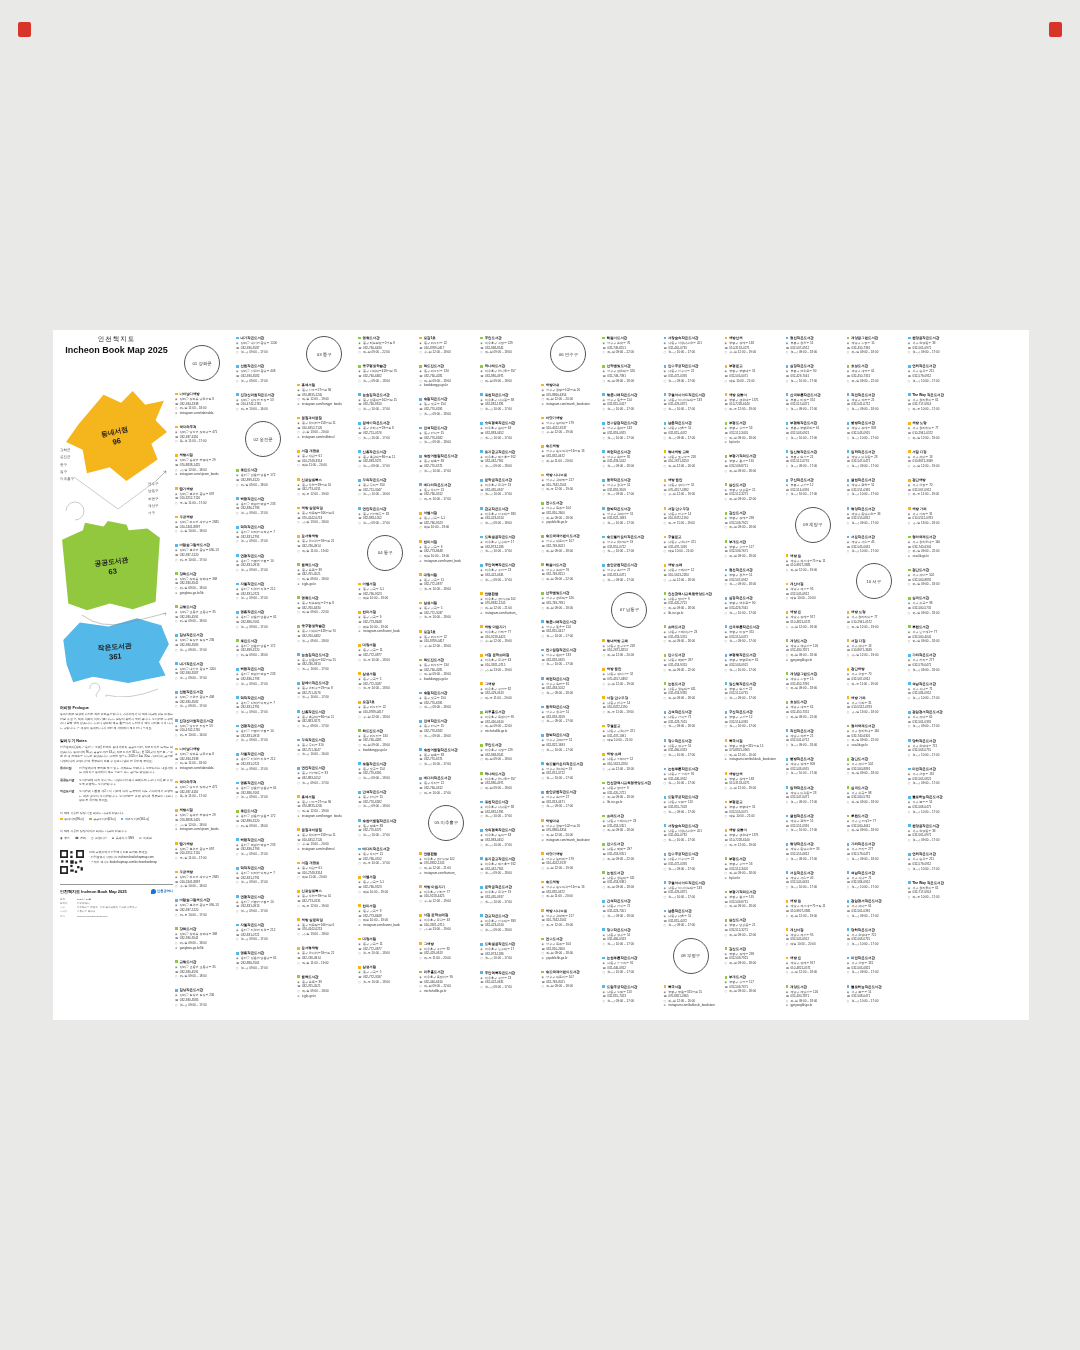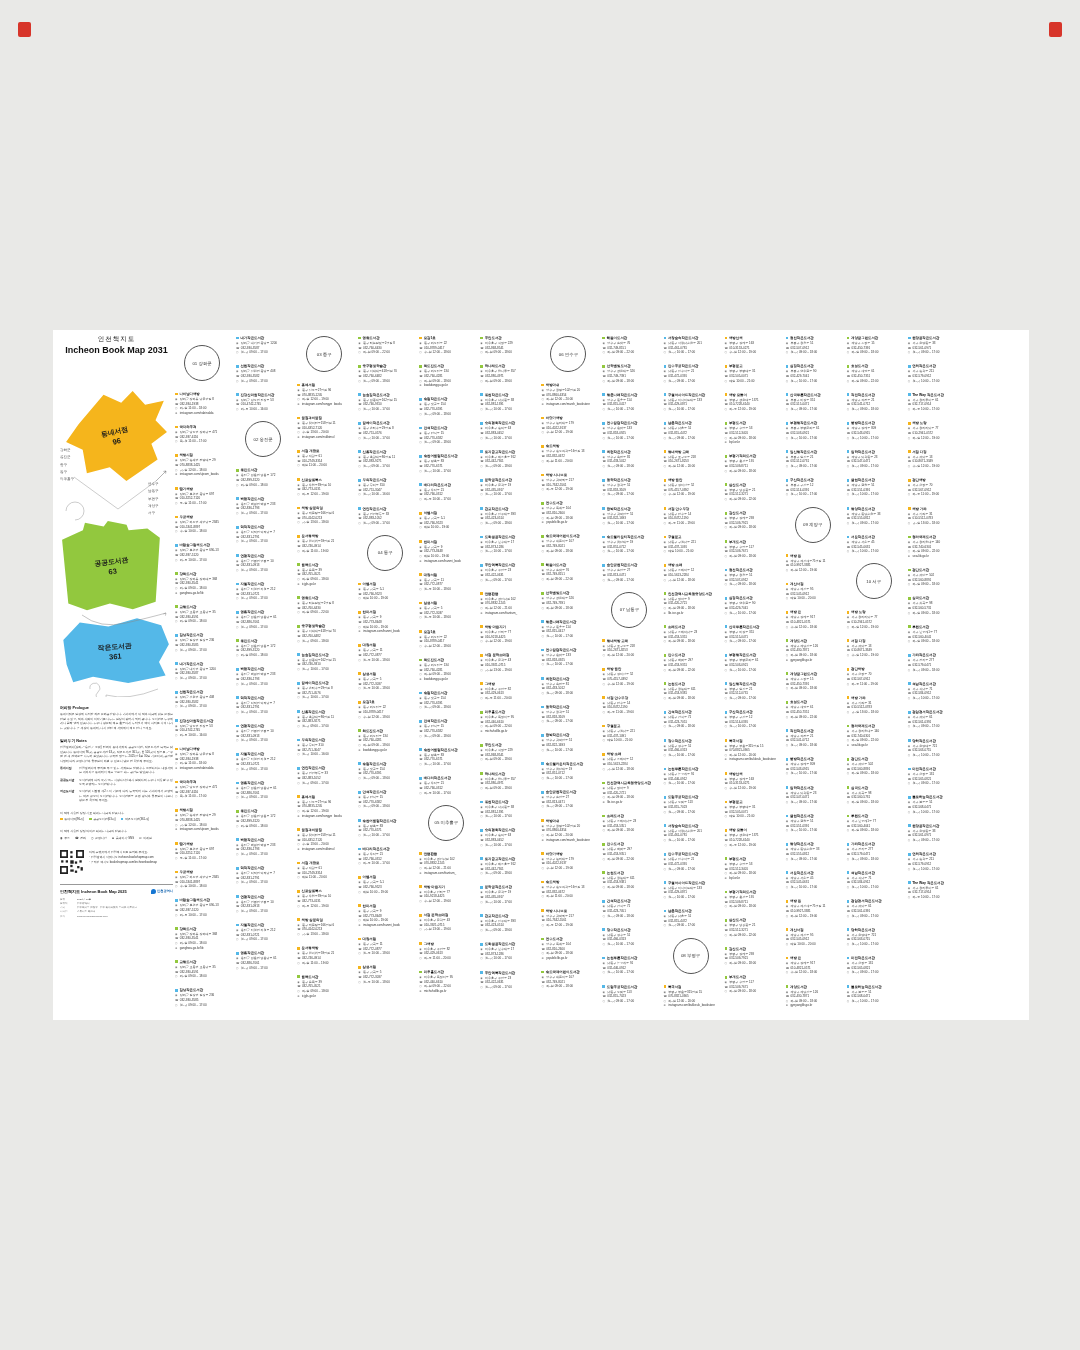--- a/index.html
+++ b/index.html
@@ -69,21 +69,21 @@
 </head>
 <body>
 
 <div class="corner-mark left"></div>
 <div class="corner-mark right"></div>
 
 <div class="poster">
 
   <div class="panel">
     <div class="title-kr">인천책지도</div>
-    <div class="title-en">Incheon Book Map 2031</div>
+    <div class="title-en">Incheon Book Map 2025</div>
 
     <div class="map-diagram">
       <svg class="diagram-lines" viewBox="0 0 113 338">
         <g stroke="#999" stroke-width="0.5" fill="none">
           <path d="M14 118 L58 150 L96 122"></path>
           <path d="M96 122 L106 112 M106 112 l-2.6 0.4 M106 112 l-0.4 2.6" stroke="#666"></path>
           <path d="M6 152 a9 9 0 1 1 9 9"></path>
           <path d="M22 256 q18 14 44 8 t40 -10 M106 254 l-2.6 1 M106 254 l-0.6 2.7" stroke="#888"></path>
           <path d="M30 330 a5 5 0 1 1 8 3 a5 5 0 1 0 8 3 q22 6 52 -6"></path>
         </g>

